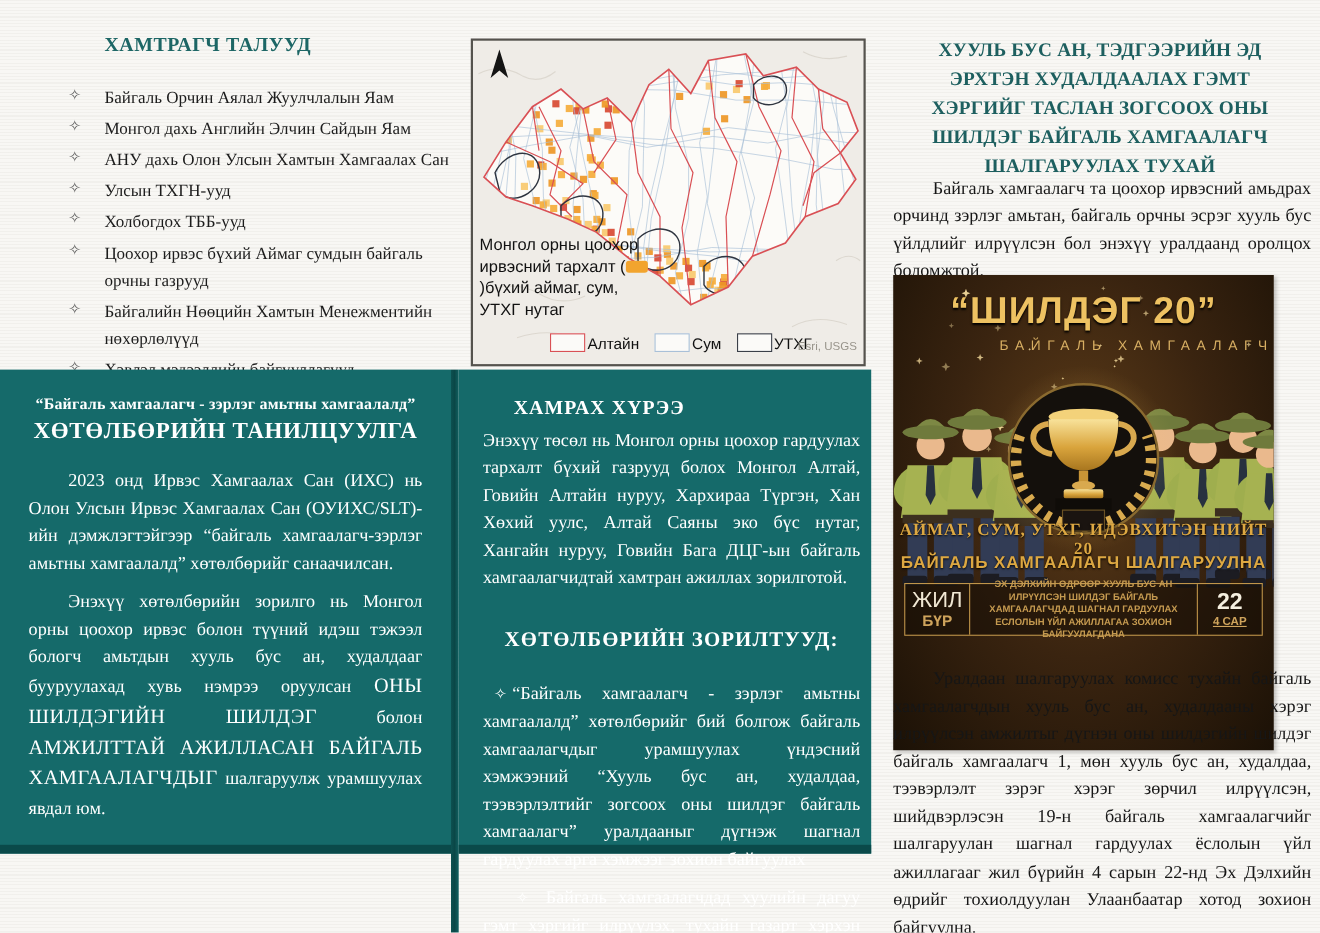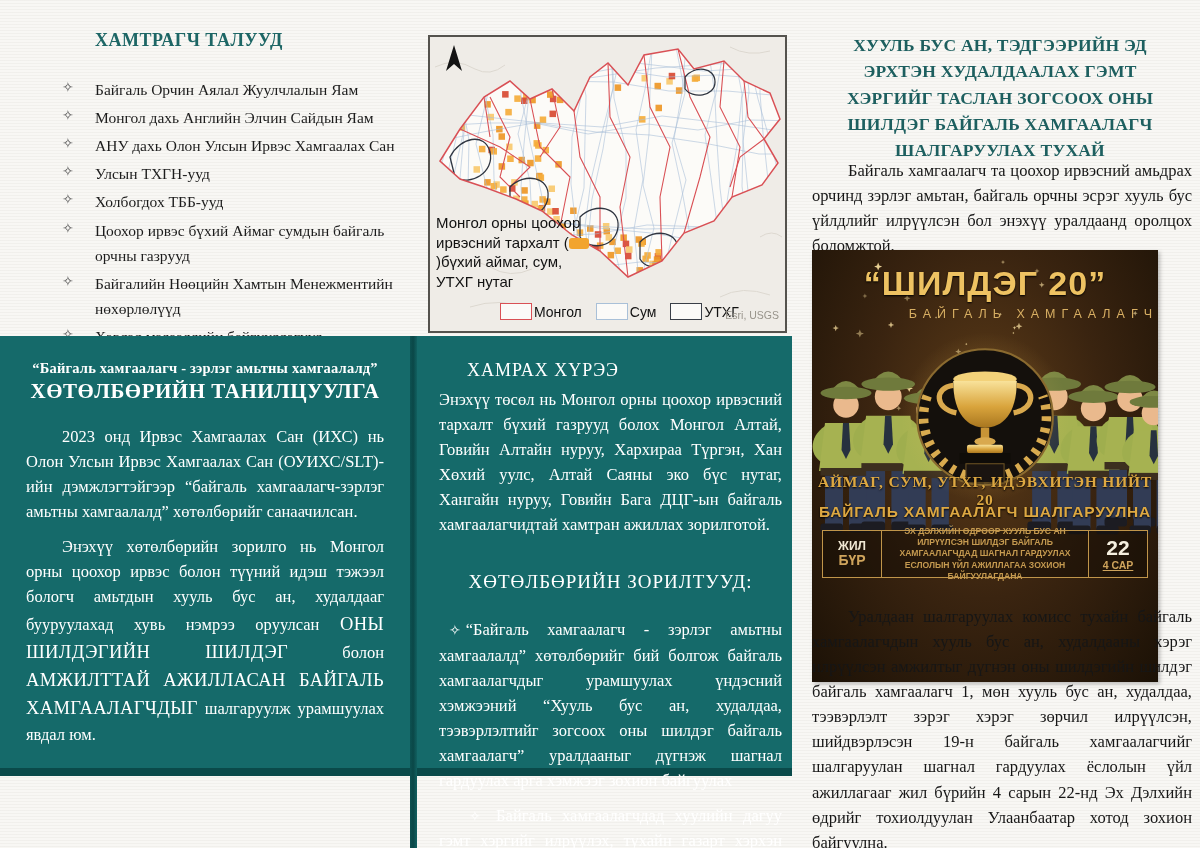--- a/index.html
+++ b/index.html
@@ -17,21 +17,21 @@
   .panel{position:absolute;top:336px;height:440px;background:#156a6a;color:#fff;border-bottom:8px solid #0a4a4a;}
   .panel-left{left:0;width:410px;padding:20px 26px 0 26px;box-sizing:border-box;}
   .fold{position:absolute;left:410px;top:336px;width:7px;height:512px;
         background:linear-gradient(90deg,#0d5151,#0a4747 45%,#116060);}
   .panel-mid{left:417px;width:375px;padding:22px 10px 0 22px;box-sizing:border-box;}
   .panel p{margin:0 0 10px 0;font-size:16.5px;line-height:1.52;text-align:justify;}
   .ind{text-indent:36px;}
   .p-sub{font-weight:bold;font-size:14.5px;text-align:center;letter-spacing:.2px;margin-top:4px;}
   .panel-left h2{margin:2px 0 20px 0;font-size:21px;text-align:center;letter-spacing:.5px;font-weight:bold;}
   .emph{font-size:18.5px;letter-spacing:.4px;}
-  .panel-mid h3{margin:2px 0 6px 28px;font-size:18px;font-weight:normal;letter-spacing:1px;}
+  .panel-mid h3{margin:2px 0 6px 28px;font-size:18px;font-weight:bold;letter-spacing:1px;}
   .goals-h{margin:34px 0 24px 0 !important;text-align:center;font-size:19px !important;letter-spacing:.4px;}
   .goal{text-indent:10px;}
   .goal2{text-indent:30px;}
   .blt-w{font-size:14px;padding-right:5px;}
   
   .map{position:absolute;left:428px;top:35px;width:355px;height:294px;margin:0;
        background:#efece7;border:2px solid #55534e;box-sizing:content-box;}
   .map svg{position:absolute;left:0;top:0;}
   .map-caption{position:absolute;left:6px;top:176px;width:158px;font-family:"Liberation Sans",sans-serif;
        font-size:15px;line-height:1.3;color:#111;}
@@ -61,21 +61,21 @@
   .poster-sub{position:absolute;left:0;top:57px;width:100%;text-align:right;
       font-family:"Liberation Sans",sans-serif;font-size:12.5px;letter-spacing:6px;color:#d8af63;}
   .poster-line{position:absolute;left:0;width:100%;text-align:center;z-index:5;
       font-family:"Liberation Sans",sans-serif;font-weight:bold;font-size:15.5px;letter-spacing:.8px;
       color:#dda842;text-shadow:0 1px 2px #000;}
   .pl1{top:223px;font-family:Liberation Serif, serif;} .pl2{top:253px;}
   .gold-box{position:absolute;left:10px;right:10px;top:280px;height:46px;z-index:5;
       border:1.5px solid #c0954a;display:flex;align-items:stretch;background:rgba(20,12,5,.55);}
   .gb-left{width:58px;border-right:1.5px solid #c0954a;display:flex;flex-direction:column;
       align-items:center;justify-content:center;font-family:"Liberation Sans",sans-serif;line-height:1.1;}
-  .gb-left .l1{font-size:12px;font-weight:bold;color:#f1e8d4;}
+  .gb-left .l1{font-size:20px;font-weight:normal;color:#f1e8d4;}
   .gb-left .l2{font-size:14px;font-weight:bold;color:#cfa45c;}
   .gb-center{flex:1;display:flex;align-items:center;justify-content:center;padding:2px 5px;
       font-family:"Liberation Sans",sans-serif;font-size:8.6px;line-height:1.3;color:#c59a50;
       text-align:center;font-weight:bold;}
   .gb-right{width:58px;border-left:1.5px solid #c0954a;display:flex;flex-direction:column;
       align-items:center;justify-content:center;font-family:"Liberation Sans",sans-serif;line-height:1.05;}
   .gb-right .d{font-size:21px;font-weight:bold;color:#f5efdf;}
   .gb-right .m{font-size:10.5px;font-weight:bold;color:#cfa45c;text-decoration:underline;}
   .poster svg{position:absolute;left:0;top:0;}
   .emblem{left:88px !important;top:76px !important;z-index:4;}
@@ -91,21 +91,21 @@
 
         <li>
           <span class="blt">✧</span><span>Байгаль Орчин Аялал Жуулчлалын Яам</span>
         </li>
 
         <li>
           <span class="blt">✧</span><span>Монгол дахь Английн Элчин Сайдын Яам</span>
         </li>
 
         <li>
-          <span class="blt">✧</span><span>АНУ дахь Олон Улсын Ирвэс Хамгаалах Сан</span>
+          <span class="blt">✧</span><span>АНУ дахь Олон Улсын Хамтын Хамгаалах Сан</span>
         </li>
 
         <li>
           <span class="blt">✧</span><span>Улсын ТХГН-ууд</span>
         </li>
 
         <li>
           <span class="blt">✧</span><span>Холбогдох ТББ-ууд</span>
         </li>
 
@@ -127,21 +127,21 @@
     <div class="p-sub">“Байгаль хамгаалагч - зэрлэг амьтны хамгаалалд”</div>
     <h2>ХӨТӨЛБӨРИЙН ТАНИЛЦУУЛГА</h2>
     <p class="ind">2023 онд  Ирвэс Хамгаалах Сан (ИХС) нь Олон  Улсын Ирвэс Хамгаалах Сан (ОУИХС/SLT)-ийн дэмжлэгтэйгээр “байгаль хамгаалагч-зэрлэг амьтны хамгаалалд” хөтөлбөрийг санаачилсан.</p>
     <p class="ind"><span>Энэхүү хөтөлбөрийн зорилго нь Монгол орны цоохор ирвэс болон түүний идэш тэжээл бологч амьтдын  хууль  бус ан, худалдааг бууруулахад хувь нэмрээ оруулсан </span><span class="emph">ОНЫ ШИЛДЭГИЙН ШИЛДЭГ</span><span> болон </span><span class="emph">АМЖИЛТТАЙ АЖИЛЛАСАН БАЙГАЛЬ ХАМГААЛАГЧДЫГ</span><span> шалгаруулж урамшуулах явдал юм.</span></p>
   </section>
 
   <div class="fold"></div>
 
   <section class="panel panel-mid">
     <h3>ХАМРАХ  ХҮРЭЭ</h3>
-    <p>Энэхүү төсөл нь Монгол орны цоохор ирвэсний тархалт бүхий газрууд болох Монгол Алтай, Говийн Алтайн нуруу, Хархираа Түргэн, Хан Хөхий уулс, Алтай Саяны эко бүс нутаг, Хангайн нуруу,  Говийн Бага ДЦГ-ын байгаль хамгаалагчидтай хамтран ажиллах зорилготой.</p>
+    <p>Энэхүү төсөл нь Монгол орны цоохор гардуулах тархалт бүхий газрууд болох Монгол Алтай, Говийн Алтайн нуруу, Хархираа Түргэн, Хан Хөхий уулс, Алтай Саяны эко бүс нутаг, Хангайн нуруу,  Говийн Бага ДЦГ-ын байгаль хамгаалагчидтай хамтран ажиллах зорилготой.</p>
     <h3 class="goals-h">ХӨТӨЛБӨРИЙН ЗОРИЛТУУД:</h3>
     <p class="goal"><span class="blt-w">✧</span><span>“Байгаль хамгаалагч - зэрлэг амьтны хамгаалалд” хөтөлбөрийг бий болгож байгаль хамгаалагчдыг урамшуулах үндэсний хэмжээний “Хууль бус ан, худалдаа, тээвэрлэлтийг зогсоох оны шилдэг  байгаль хамгаалагч” уралдааныг дүгнэж шагнал гардуулах арга хэмжээг зохион байгуулах</span></p>
     <p class="goal goal2"><span class="blt-w">✧</span> <span>Байгаль хамгаалагчдад хуулийн дагуу гэмт хэргийг илрүүлэх, тухайн газарт хэрхэн ажиллах, анхны тусламж үзүүлэх гэх мэт сургалтуудыг явуулж чадавхижуулах мөн мэдээллээр хангах.</span></p>
   </section>
 
   <figure class="map">
     <svg width="355" height="294" viewBox="0 0 355 294">
       <defs>
         <clipPath id="mn">
           <path d="M10,124 L30,92 L54,60 L80,44 L100,62 L122,52 L144,74 L160,40 L178,26 L198,48 L214,18 L248,12 L264,32 L294,24 L314,44 L340,56 L350,82 L334,102 L348,126 L332,148 L302,160 L284,184 L254,196 L232,224 L198,240 L170,214 L142,198 L112,174 L86,162 L54,150 L30,142 Z"></path>
@@ -364,21 +364,21 @@
         <path d="M255,40 C265,28 285,30 285,45 C285,60 262,62 255,52 Z"></path>
         <path d="M300,172 C312,160 330,164 328,180 C326,194 306,196 300,186 Z"></path>
       </g>
       <path d="M10,124 L30,92 L54,60 L80,44 L100,62 L122,52 L144,74 L160,40 L178,26 L198,48 L214,18 L248,12 L264,32 L294,24 L314,44 L340,56 L350,82 L334,102 L348,126 L332,148 L302,160 L284,184 L254,196 L232,224 L198,240 L170,214 L142,198 L112,174 L86,162 L54,150 L30,142 Z" fill="none" stroke="#d95055" stroke-width="1.5"></path>
       <path d="M16,34 L24,8 L32,34 L24,27 Z" fill="#141414"></path>
     </svg>
     <div class="map-caption"><span>Монгол орны цоохор ирвэсний тархалт (</span><span class="sw"></span><span>)бүхий аймаг, сум, УТХГ нутаг</span></div>
     <div class="legend">
       <span class="key">
           <span class="box b-aimag"></span>
-          <span>Монгол</span>
+          <span>Алтайн</span>
         </span>
       <span class="key">
           <span class="box b-sum"></span>
           <span>Сум</span>
         </span>
       <span class="key">
           <span class="box b-utxg"></span>
           <span>УТХГ</span>
         </span>
     </div>

